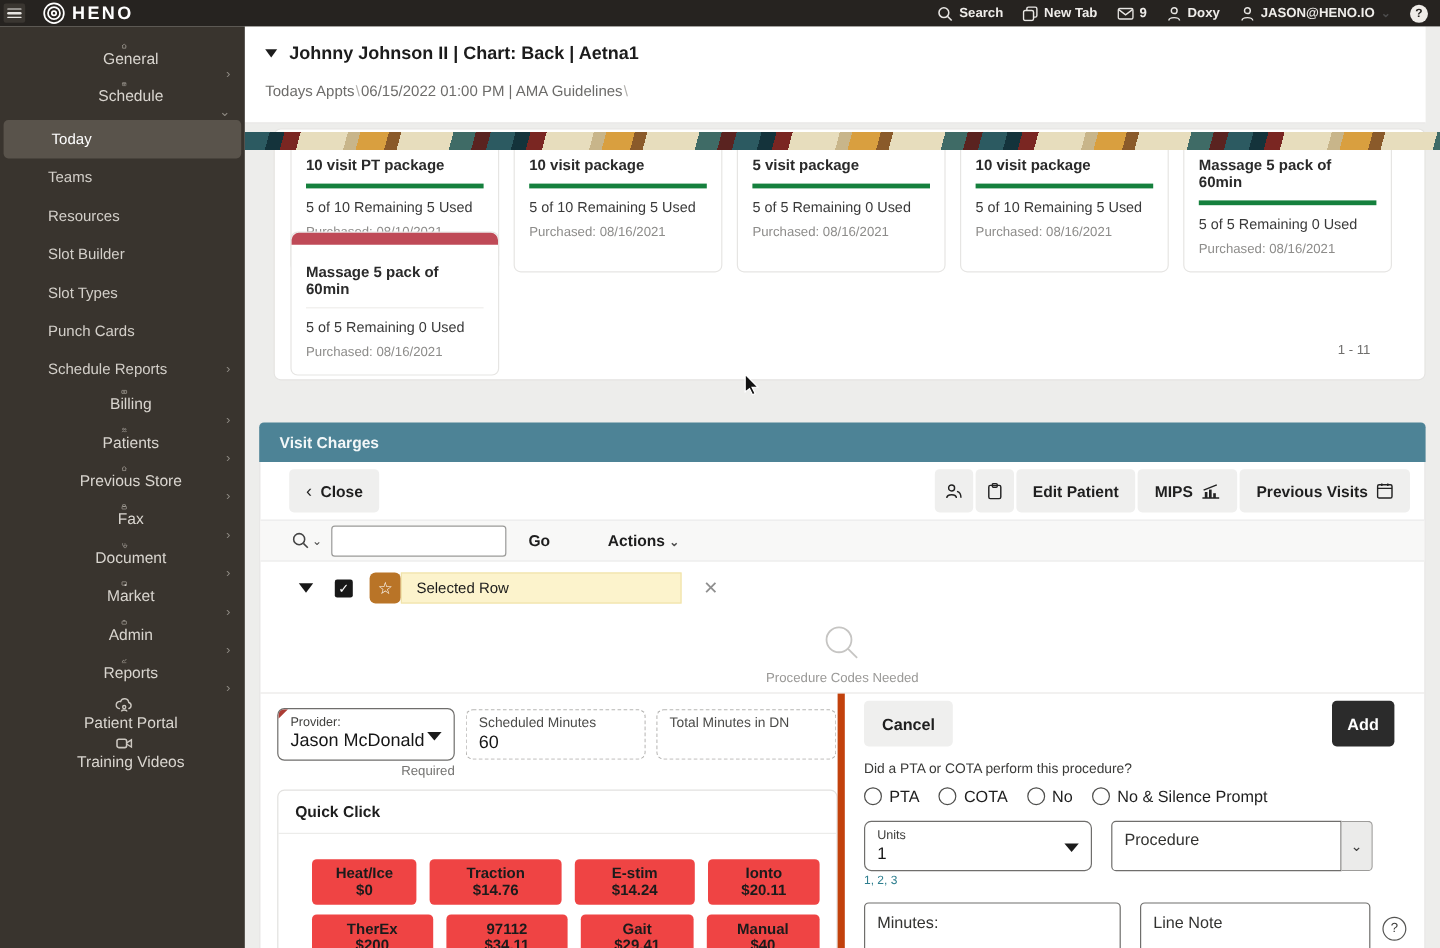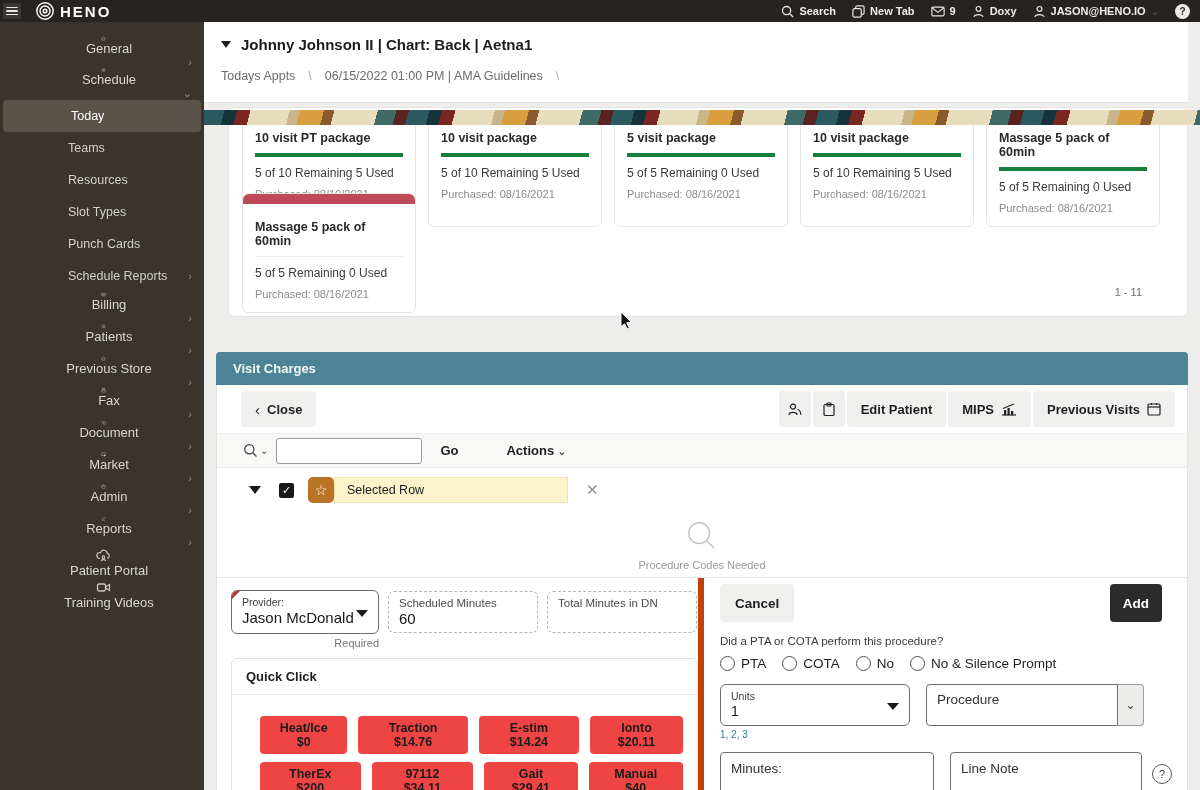--- a/index.html
+++ b/index.html
@@ -19,35 +19,35 @@
   .tb-item { display:flex; align-items:center; gap:5px; font-size:11px; font-weight:700; color:#efedea; cursor:pointer; }
   .tb-help { width:15px; height:15px; border-radius:50%; background:#efece8; color:#262320;
     font-size:10px; font-weight:bold; display:flex; align-items:center; justify-content:center; }
 
   
   .sidebar { position:absolute; left:0; top:22px; width:204px; height:768px; background:#39342e; z-index:40; }
   .nav-item { height:32px; display:flex; align-items:center; padding:0 12px 0 14px; color:#d9d5cf;
     font-size:13px; cursor:pointer;flex-direction:column; }
   .nav-item .lbl { margin-left:12px; }
   .nav-chev { margin-left:auto; color:#8f8a83; font-size:11px; }
-  .nav-sub { height:32px; display:flex; align-items:center; padding-left:68px; color:#d3cfc9;
+  .nav-sub { height:32px; display:flex; align-items:center; padding-left:40px; color:#d3cfc9;
     font-size:12.5px; cursor:pointer; }
   .nav-sub.active { background:#59534b; color:#ffffff; border-radius:4px; margin:0 3px; }
   .nav-sub .nav-chev { margin-right:12px; }
 
   
   .main { position:absolute; left:204px; top:22px; width:996px; height:768px; background:#ededeb; }
 
   .patient-header { position:absolute; left:0; top:0; width:984px; height:81px; background:#fff;
     border-bottom:1px solid #e3e2e0; }
   .ph-title-row { display:flex; align-items:center; gap:10px; padding:14px 0 0 17px; }
   .tri-down { width:0; height:0; border-left:5px solid transparent; border-right:5px solid transparent;
     border-top:7px solid #1d1d1d; }
   .ph-title { font-size:15px; font-weight:bold; color:#1c1c1c; }
-  .breadcrumb { display:flex; align-items:center; gap:13px; padding:16px 0 0 17px; font-size:12.5px; color:#6d6c6a; }
+  .breadcrumb { display:flex; align-items:center; gap:1px; padding:16px 0 0 17px; font-size:12.5px; color:#6d6c6a; }
   .bc-sep { color:#b3b1ae; }
 
   .banner-strip { position:absolute; left:0; top:88px; width:996px; height:15px; z-index:10;
     background:repeating-linear-gradient(105deg,
       #2c5a61 0 20px, #14333b 20px 32px, #7a2622 32px 45px, #e7ddbd 45px 83px,
       #c8b58a 83px 93px, #d99f3f 93px 116px, #8a5a2a 116px 126px, #e7ddbd 126px 168px,
       #3f6b66 168px 186px, #5a2320 186px 198px); }
 
   .packages-panel { position:absolute; left:24px; top:85px; width:960px; height:210px; background:#fff;
     border:1px solid #e5e4e2; border-radius:6px; }
@@ -228,20 +228,21 @@
         <line x1="2" y1="6" x2="13" y2="6" stroke="#ccc7c0" stroke-width="1.2"></line>
         <line x1="5" y1="8" x2="10" y2="8" stroke="#ccc7c0" stroke-width="1.2"></line>
         <line x1="5" y1="10.5" x2="10" y2="10.5" stroke="#ccc7c0" stroke-width="1.2"></line>
       </svg>
     <span class="lbl">Schedule</span>
     <span class="nav-chev">⌄</span>
   </div>
   <div class="nav-sub active">Today</div>
   <div class="nav-sub">Teams</div>
   <div class="nav-sub">Resources</div>
+  <div class="nav-sub">Slot Builder</div>
   <div class="nav-sub">Slot Types</div>
   <div class="nav-sub">Punch Cards</div>
   <div class="nav-sub">
     <span>Schedule Reports</span>
     <span class="nav-chev" style="margin-right:12px">›</span>
   </div>
   <div class="nav-item">
     <svg width="15" height="15" viewBox="0 0 15 15">
         <rect x="1.5" y="4" width="12" height="7.5" rx="1" fill="none" stroke="#ccc7c0" stroke-width="1.3"></rect>
         <circle cx="7.5" cy="7.7" r="1.7" fill="none" stroke="#ccc7c0" stroke-width="1.2"></circle>

